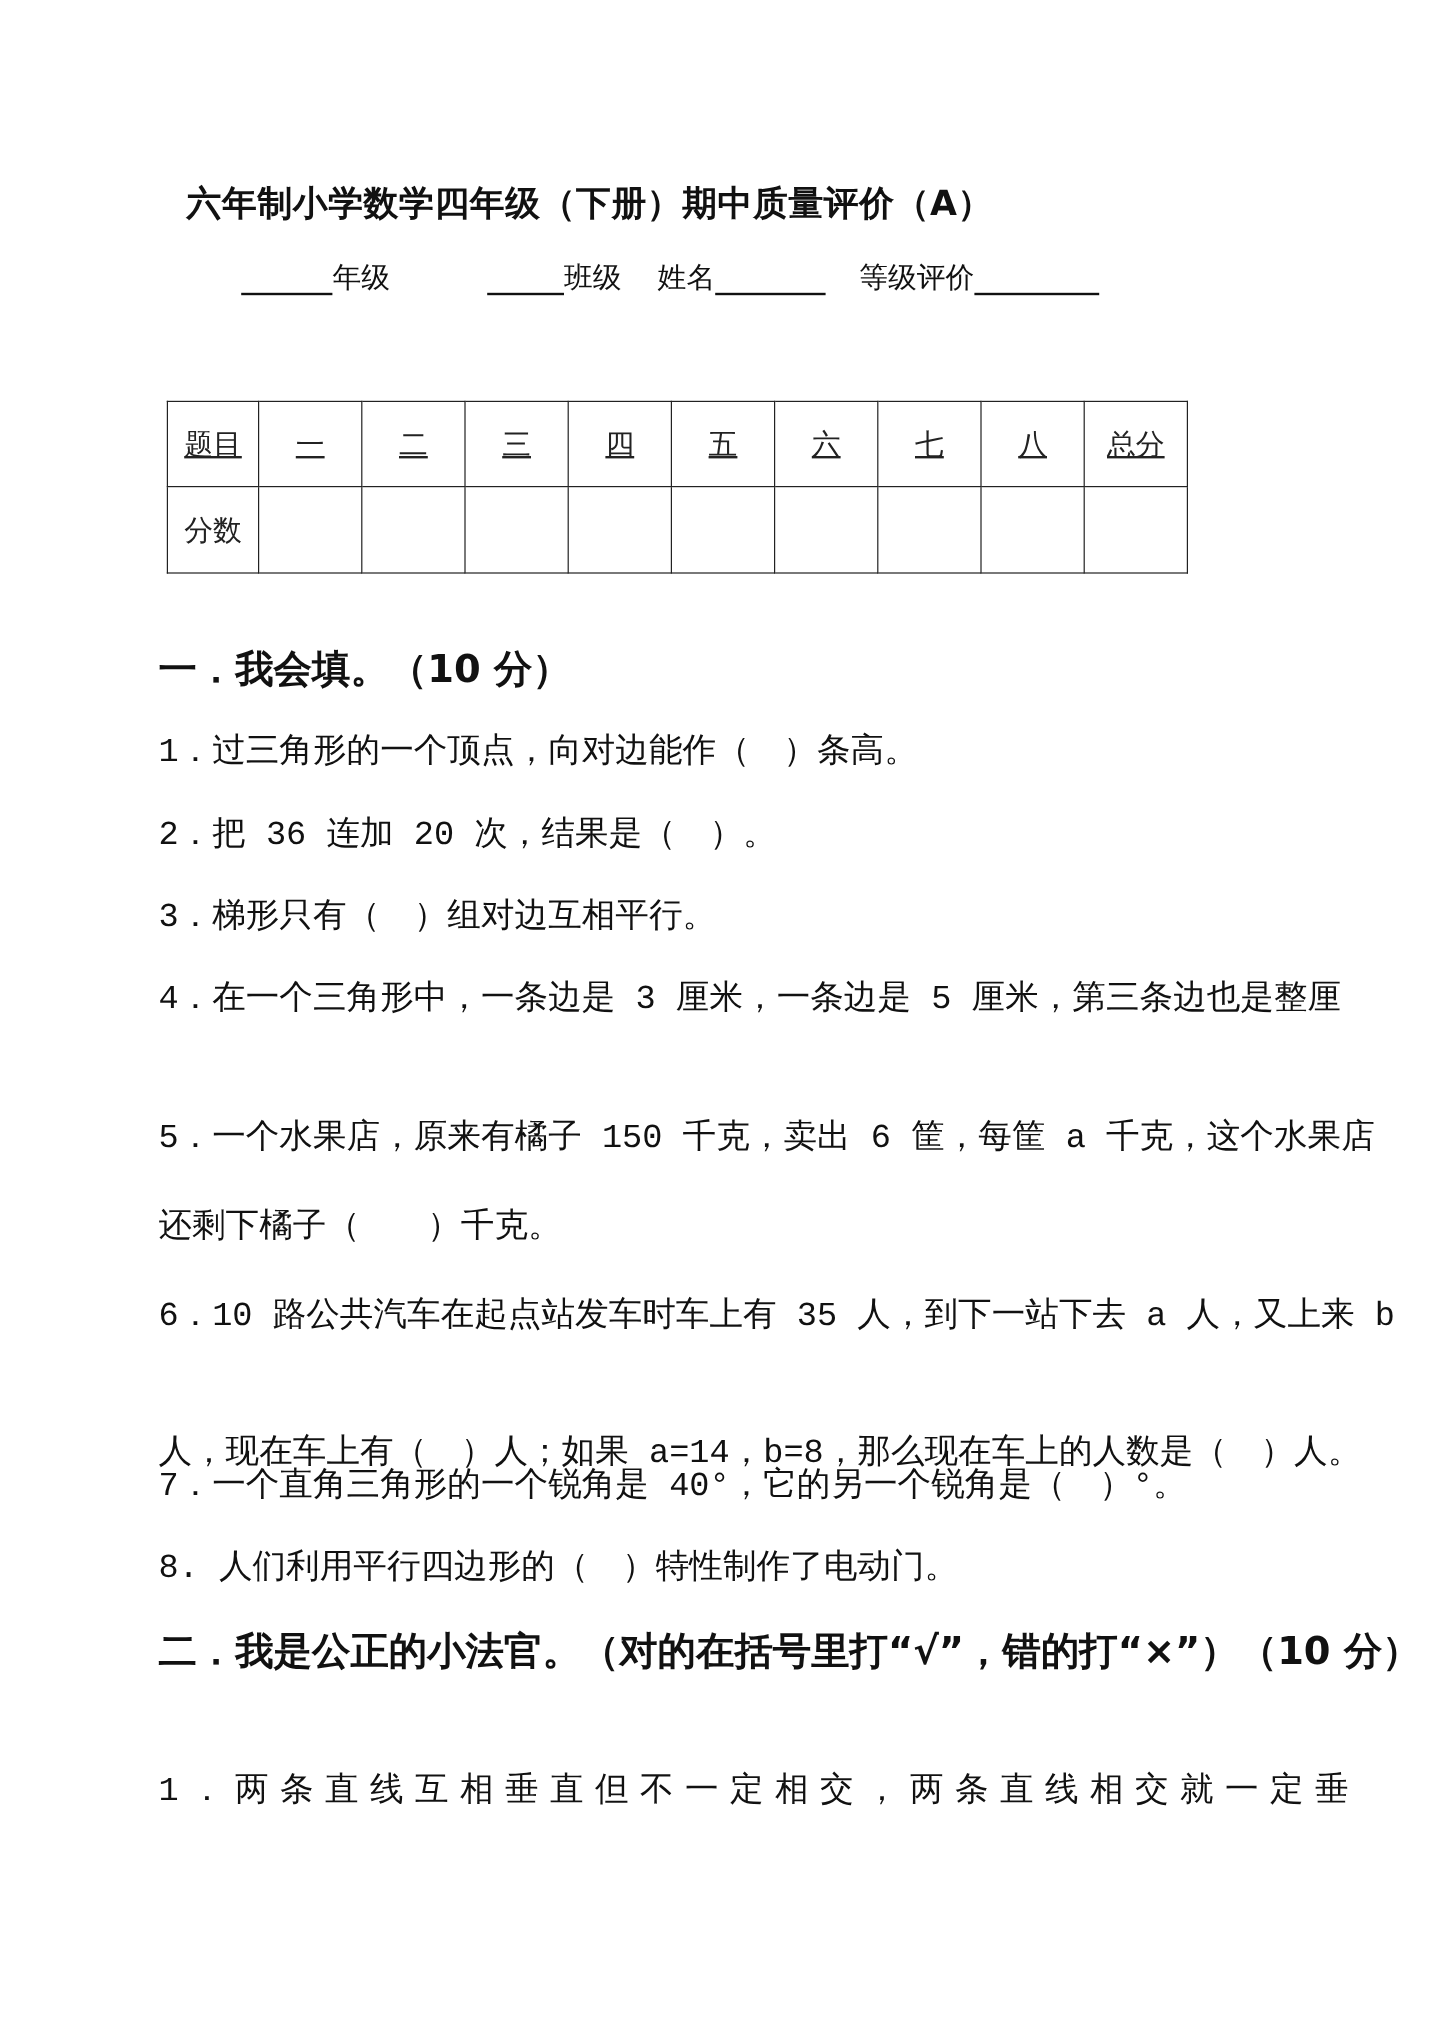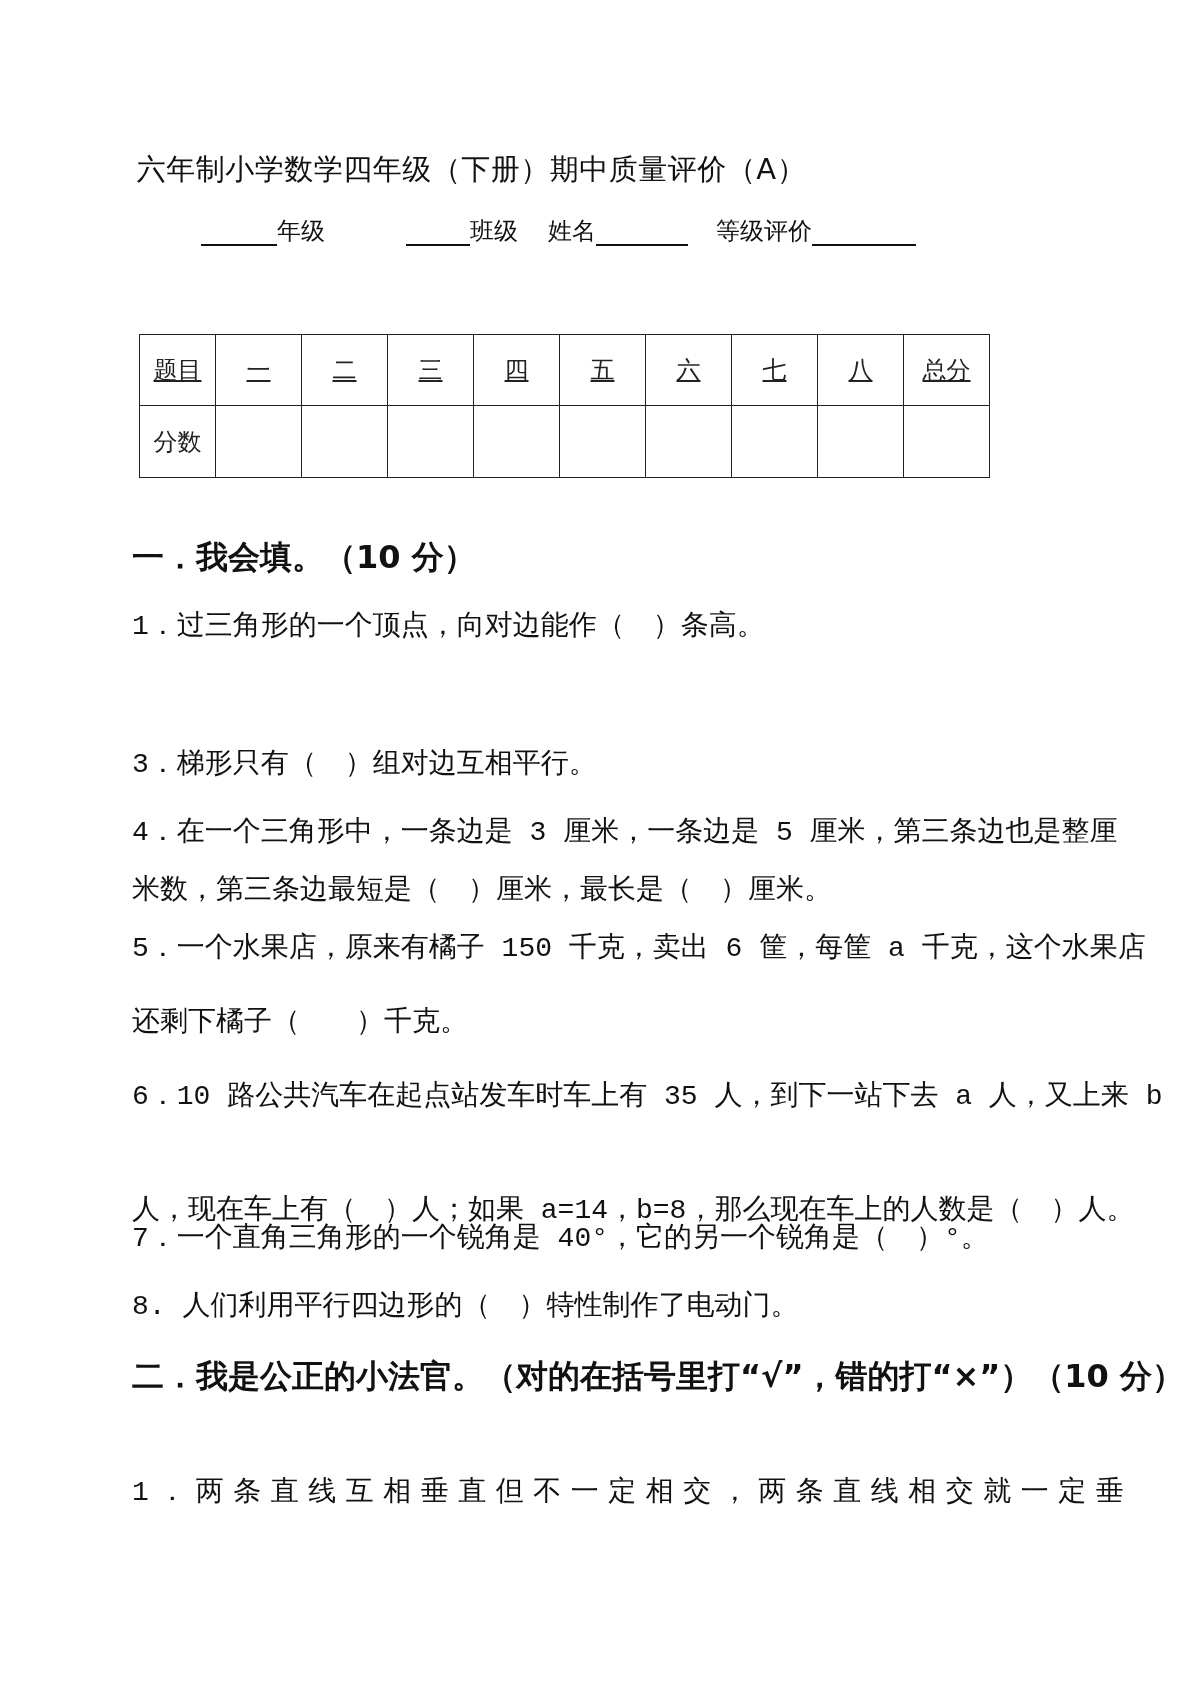--- a/index.html
+++ b/index.html
@@ -5,21 +5,21 @@
   html, body { margin: 0; padding: 0; background: #ffffff; }
   body {
     width: 1191px; height: 1684px; position: relative; overflow: hidden;
     font-family: "DejaVu Serif", "Liberation Serif", serif;
     color: #111111;
   }
   .page { position: absolute; left: 0; top: 0; width: 1191px; height: 1684px; }
   .title {
     position: absolute; left: 0; top: 150px; width: 943px; text-align: center;
     font-family: "DejaVu Sans", "Liberation Sans", sans-serif;
-    font-weight: normal; font-size: 29px; letter-spacing: 0.5px;
+    font-weight: bold; font-size: 29px; letter-spacing: 0.5px; padding-left: 20px;
   }
   .info {
     position: absolute; top: 216px; font-size: 24px; line-height: 30px;
     font-family: "DejaVu Sans", "Liberation Sans", sans-serif;
   }
   .blank { display: inline-block; border-bottom: 2px solid #111; height: 26px; vertical-align: bottom; }
   table.score {
     position: absolute; left: 139px; top: 334px; border-collapse: collapse;
     font-family: "DejaVu Sans", "Liberation Sans", sans-serif;
   }
@@ -84,23 +84,23 @@
       <td></td>
       <td></td>
       <td></td>
       <td></td>
     </tr>
   </tbody>
     </table>
 
   <div class="section" style="top:536px;">一．我会填。（10 分）</div>
   <div class="q" style="top:606px;">1．过三角形的一个顶点，向对边能作（　）条高。</div>
+  <div class="q" style="top:675px;">2．把 36 连加 20 次，结果是（　）。</div>
   <div class="q" style="top:744px;">3．梯形只有（　）组对边互相平行。</div>
   <div class="q" style="top:812px;">4．在一个三角形中，一条边是 3 厘米，一条边是 5 厘米，第三条边也是整厘</div>
-  <div class="q" style="top:870px;">米数，第三条边最短是（　）厘米，最长是（　）厘米。</div>
   <div class="q" style="top:928px;">5．一个水果店，原来有橘子 150 千克，卖出 6 筐，每筐 a 千克，这个水果店</div>
   <div class="q" style="top:1002px;">还剩下橘子（　　）千克。</div>
   <div class="q" style="top:1076px;">6．10 路公共汽车在起点站发车时车上有 35 人，到下一站下去 a 人，又上来 b</div>
   <div class="q" style="top:1150px;margin-top:40px;">人，现在车上有（　）人；如果 a=14，b=8，那么现在车上的人数是（　）人。</div>
   <div class="q" style="top:1218px;">7．一个直角三角形的一个锐角是 40°，它的另一个锐角是（　）°。</div>
   <div class="q" style="top:1286px;">8. 人们利用平行四边形的（　）特性制作了电动门。</div>
 
   <div class="section" style="top:1355px;">二．我是公正的小法官。（对的在括号里打“√”，错的打“×”）（10 分）</div>
   <div class="q spaced" style="top:1472px;">1．两条直线互相垂直但不一定相交，两条直线相交就一定垂</div>
 

